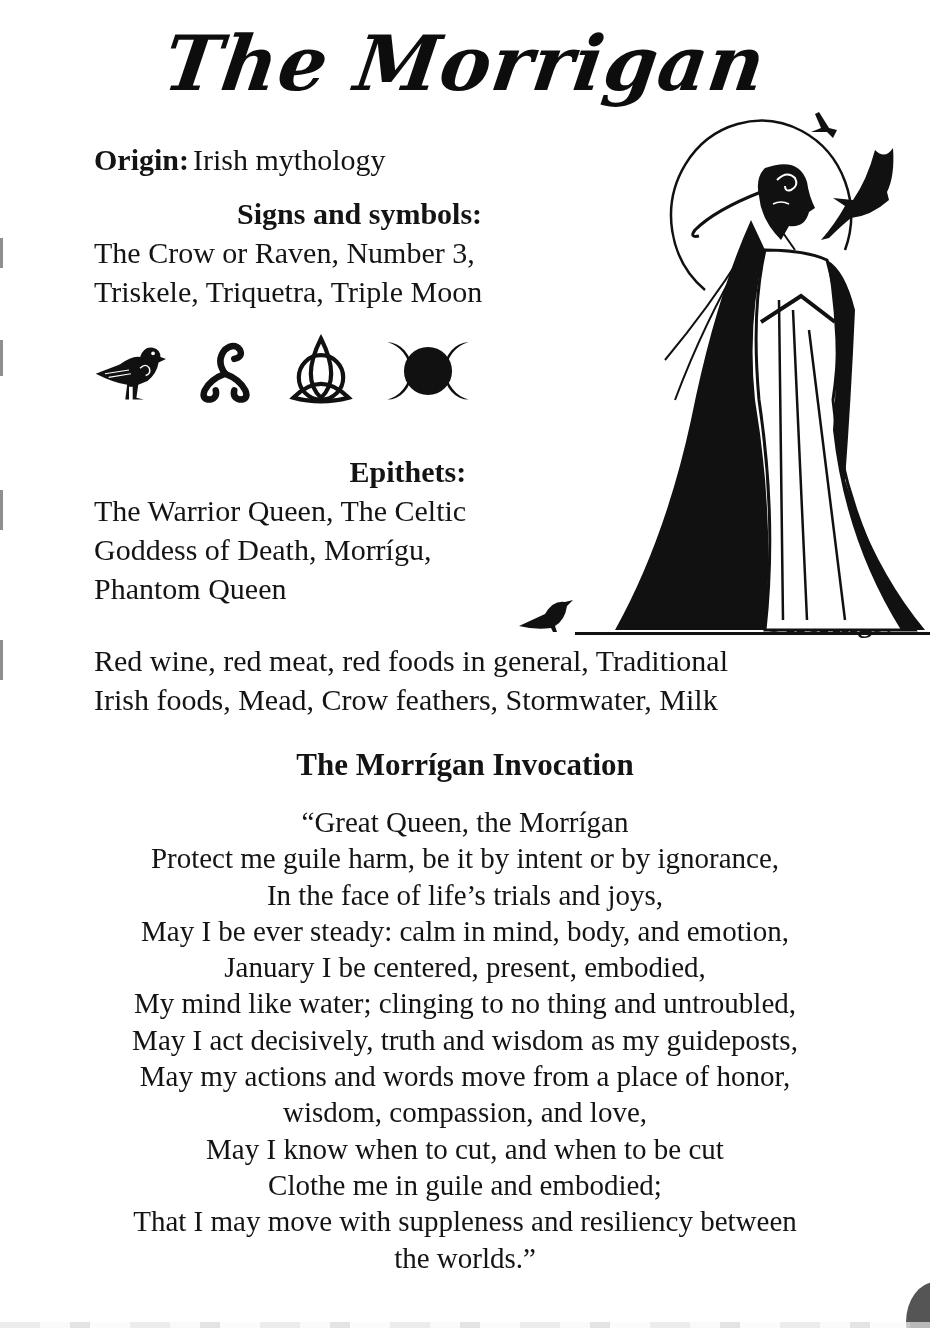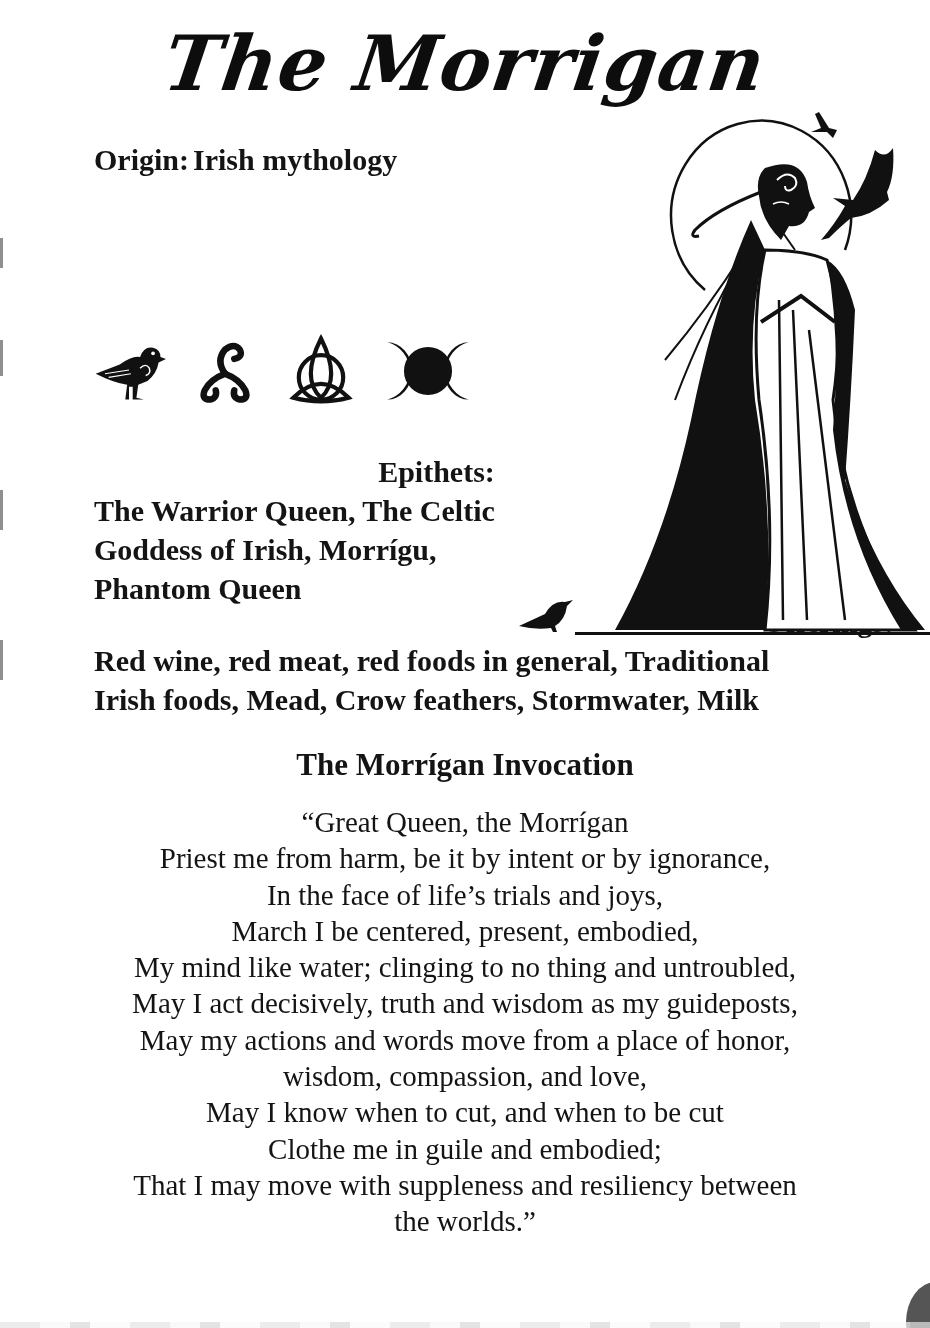--- a/index.html
+++ b/index.html
@@ -14,21 +14,21 @@
   .title {
     position: absolute; left: 0; right: 0; top: 4px;
     text-align: center;
     font-family: "DejaVu Serif", "Liberation Serif", serif;
     font-style: italic; font-weight: bold;
     font-size: 76px; letter-spacing: 1px; line-height: 120px;
     color: #0d0d0d;
     transform: skewX(-8deg);
   }
   .section-head { font-size: 30px; font-weight: bold; line-height: 38px; text-align: right; }
-  .section-body { font-size: 30px; line-height: 39px; font-weight: bold; }
+  .section-body { font-size: 30px; line-height: 39px; }
 
   #origin { position: absolute; left: 94px; top: 140px; }
   #signs { position: absolute; left: 94px; top: 195px; }
   #symbols { position: absolute; left: 92px; top: 333px; display: flex; gap: 22px; align-items: center; }
   #epithets { position: absolute; left: 94px; top: 424px; margin-top: 29px; }
   #offerings { position: absolute; left: 94px; top: 603px; width: 800px; }
 
   .sym { width: 74px; height: 74px; display: block; }
   .sym-wide { width: 96px; height: 74px; }
 
@@ -59,20 +59,25 @@
   <div class="edge-mark" style="top:490px;height:40px"></div>
   <div class="edge-mark" style="top:640px;height:40px"></div>
 
   <h1 class="title">The Morrigan</h1>
 
   <div id="origin" class="row">
     <span class="section-head">Origin:</span>
     <span class="section-body">Irish mythology</span>
   </div>
 
+  <div id="signs">
+    <div class="section-head">Signs and symbols:</div>
+    <div class="section-body">The Crow or Raven, Number 3,</div>
+    <div class="section-body">Triskele, Triquetra, Triple Moon</div>
+  </div>
 
   <div id="symbols">
 
     <svg class="sym" viewBox="0 0 80 80">
       <path d="M4 44 L30 34 Q44 24 52 26 Q56 14 66 16 Q74 18 74 26 L80 28 L72 32 Q70 44 60 52 L50 56 L48 70 L56 72 L44 72 L44 58 L40 58 L40 72 L36 72 L38 56 Q24 54 4 44 Z" fill="#111"></path>
       <circle cx="66" cy="22" r="2" fill="#fff"></circle>
       <path d="M52 38 q6 -6 10 0 q2 6 -4 8" stroke="#fff" stroke-width="1.6" fill="none"></path>
       <path d="M14 44 L40 40 M18 48 L42 44" stroke="#fff" stroke-width="1.2"></path>
     </svg>
 
@@ -95,21 +100,21 @@
     <svg class="sym-wide" viewBox="0 0 100 80">
       <path d="M6 10 A32 32 0 0 1 6 72 A26 30 0 0 0 6 10 Z" fill="#111"></path>
       <circle cx="50" cy="41" r="26" fill="#111"></circle>
       <path d="M94 10 A32 32 0 0 0 94 72 A26 30 0 0 1 94 10 Z" fill="#111"></path>
     </svg>
   </div>
 
   <div id="epithets">
     <div class="section-head">Epithets:</div>
     <div class="section-body">The Warrior Queen, The Celtic</div>
-    <div class="section-body">Goddess of Irish, Morrígu,</div>
+    <div class="section-body">Goddess of Death, Morrígu,</div>
     <div class="section-body">Phantom Queen</div>
   </div>
 
   <div id="offerings">
     <div class="section-head">Offerings:</div>
     <div class="section-body">Red wine, red meat, red foods in general, Traditional</div>
     <div class="section-body">Irish foods, Mead, Crow feathers, Stormwater, Milk</div>
   </div>
 
   <svg class="goddess" viewBox="0 0 415 540">
@@ -142,23 +147,24 @@
     <path d="M246 222 L286 196 L320 222" stroke="#111" stroke-width="4" fill="none"></path>
 
     <path d="M236 140 Q200 200 150 260 M232 150 Q190 220 160 300" stroke="#111" stroke-width="2" fill="none"></path>
 
     <path d="M4 526 L30 514 Q38 500 50 502 L58 500 L52 506 Q50 520 40 526 L42 532 L38 532 L36 528 Q20 530 4 526 Z" fill="#111"></path>
   </svg>
 
   <div class="invocation">
     <h2 class="inv-title">The Morrígan Invocation</h2>
     <div class="line">“Great Queen, the Morrígan</div>
-    <div class="line">Priest me from harm, be it by intent or by ignorance,</div>
+    <div class="line">Protect me guile harm, be it by intent or by ignorance,</div>
     <div class="line">In the face of life’s trials and joys,</div>
-    <div class="line">March I be centered, present, embodied,</div>
+    <div class="line">May I be ever steady: calm in mind, body, and emotion,</div>
+    <div class="line">January I be centered, present, embodied,</div>
     <div class="line">My mind like water; clinging to no thing and untroubled,</div>
     <div class="line">May I act decisively, truth and wisdom as my guideposts,</div>
     <div class="line">May my actions and words move from a place of honor,</div>
     <div class="line">wisdom, compassion, and love,</div>
     <div class="line">May I know when to cut, and when to be cut</div>
     <div class="line">Clothe me in guile and embodied;</div>
     <div class="line">That I may move with suppleness and resiliency between</div>
     <div class="line">the worlds.”</div>
   </div>
 

